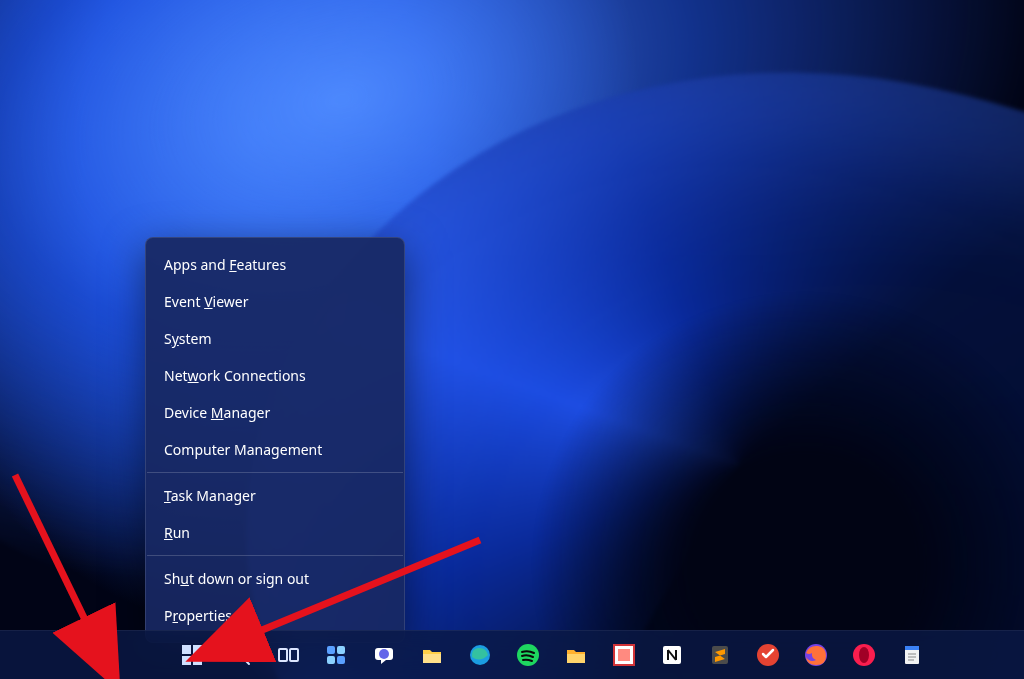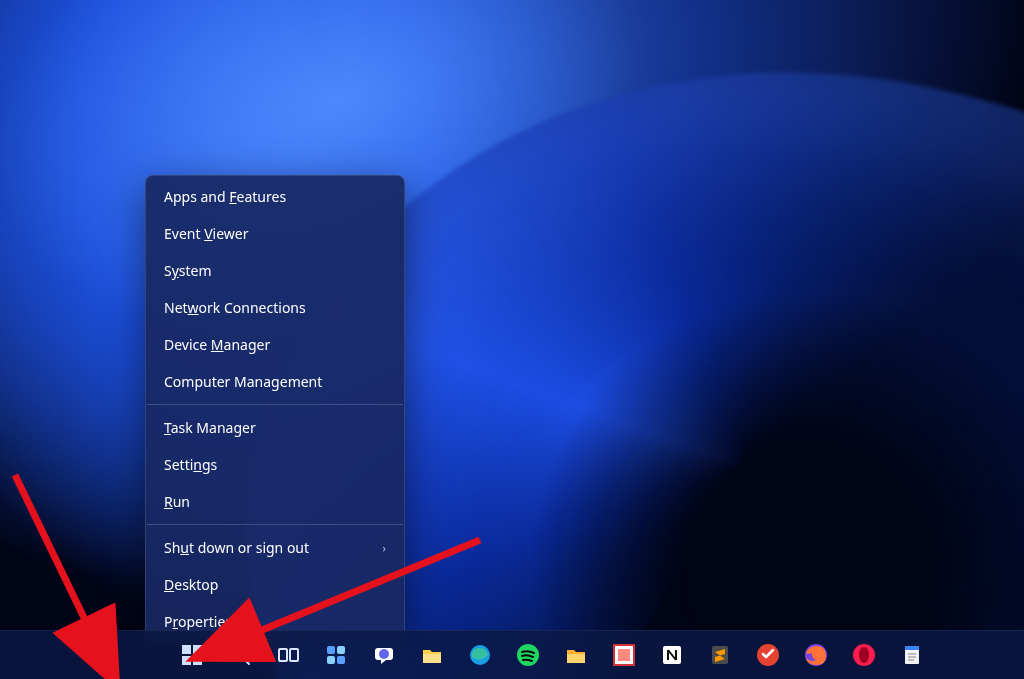--- a/index.html
+++ b/index.html
@@ -79,21 +79,21 @@
   
   .context-menu {
     position: absolute;
     left: 145px;
     bottom: 36px;
     width: 258px;
     background: rgba(24, 40, 98, 0.93);
     border: 1px solid rgba(255,255,255,.12);
     border-radius: 8px;
     box-shadow: 0 12px 40px rgba(0,0,0,.5);
-    padding: 2px 0;
+    padding: 8px 0;
     color: #fff;
     font-size: 14px;
   }
   .menu-item {
     padding: 9px 18px;
     cursor: default;
     display: flex;
     align-items: center;
     justify-content: space-between;
   }
@@ -135,32 +135,26 @@
       <span>Device <span class="u">M</span>anager</span>
     </div>
     <div class="menu-item">
       <span>Computer Mana<span class="u">g</span>ement</span>
     </div>
     <div class="menu-sep"></div>
     <div class="menu-item">
       <span><span class="u">T</span>ask Manager</span>
     </div>
     <div class="menu-item">
-      <span>Setti<span class="u">n</span>gs</span>
-    </div>
-    <div class="menu-item">
       <span><span class="u">R</span>un</span>
     </div>
     <div class="menu-sep"></div>
     <div class="menu-item">
       <span>Sh<span class="u">u</span>t down or sign out</span>
       <span class="menu-chevron">›</span>
-    </div>
-    <div class="menu-item">
-      <span><span class="u">D</span>esktop</span>
     </div>
     <div class="menu-item">
       <span>P<span class="u">r</span>operties</span>
     </div>
   </div>
 
 <div class="taskbar">
   <div class="taskbar-inner" id="taskbar-inner">
       <div class="taskbar-item">
         <div class="ico">

